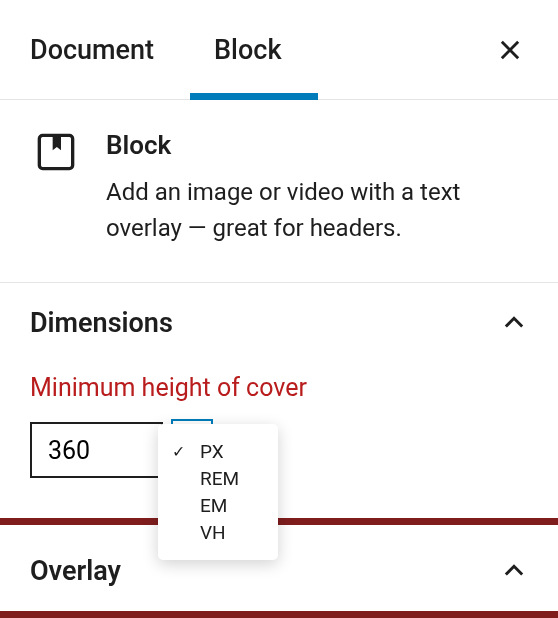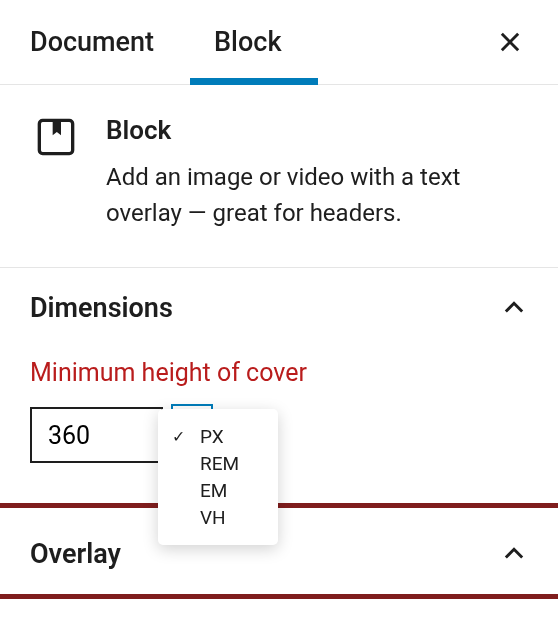--- a/index.html
+++ b/index.html
@@ -9,21 +9,21 @@
     background: #fff;
     color: #1e1e1e;
     width: 558px;
   }
   .tabs {
     display: flex;
     align-items: center;
     padding: 0 30px;
     border-bottom: 1px solid #e5e5e5;
     position: relative;
-    height: 85px;
+    height: 100px;
   }
   .tab {
     font-size: 27px;
     font-weight: 500;
     padding: 30px 28px;
     cursor: pointer;
     color: #1e1e1e;
   }
   .tab:first-child {
     padding-left: 0;
@@ -69,21 +69,21 @@
     font-weight: 600;
     margin: 0 0 14px 0;
   }
   .block-desc {
     font-size: 24px;
     line-height: 1.5;
     color: #1e1e1e;
     margin: 0;
   }
   .panel {
-    border-bottom: 5px solid #7f1d1d;
+    border-bottom: 7px solid #7f1d1d;
   }
   .panel-header {
     display: flex;
     align-items: center;
     justify-content: space-between;
     padding: 24px 30px;
     cursor: pointer;
   }
   .panel-title {
     font-size: 27px;

